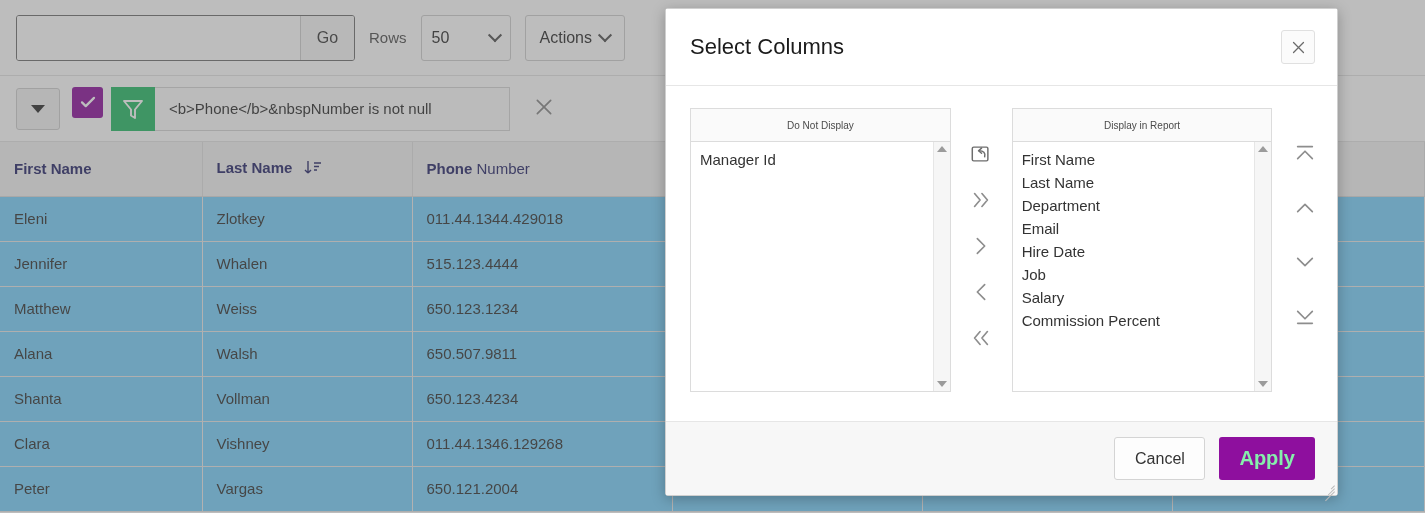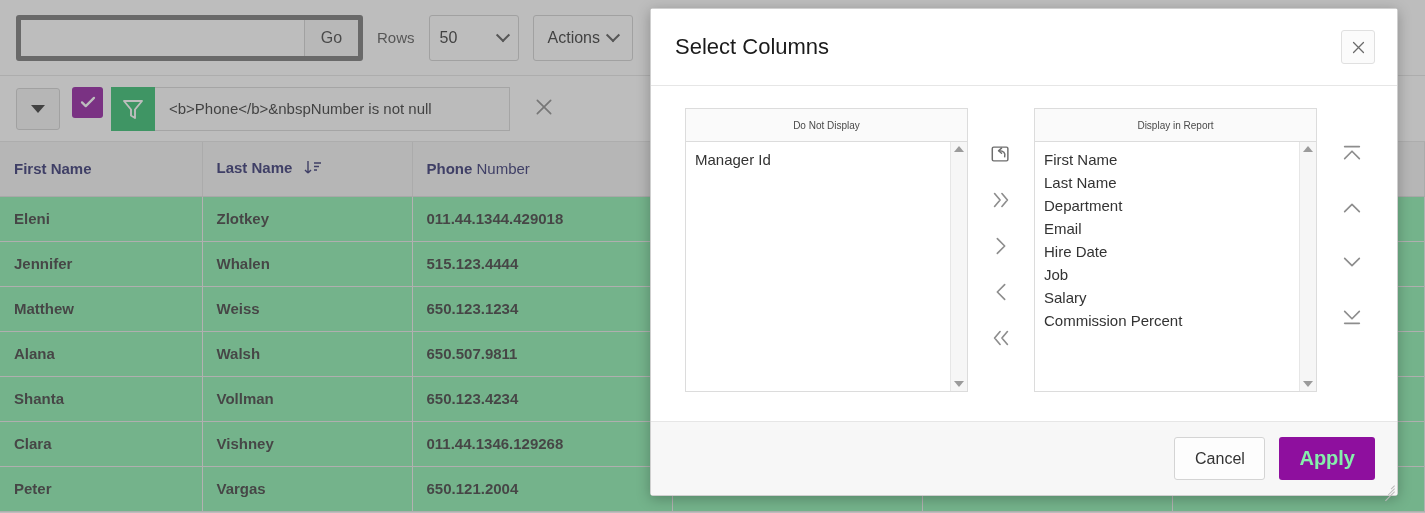--- a/index.html
+++ b/index.html
@@ -27,21 +27,21 @@
     display: flex;
     align-items: center;
     gap: 14px;
     padding: 0 16px;
     background: #ffffff;
     border-bottom: 1px solid #e4e4e4;
   }
   .search-group {
     display: flex;
     height: 46px;
-    border: 5px solid #737373;
+    border: 1px solid #737373;
     border-radius: 3px;
     overflow: hidden;
     background: #fff;
   }
   .search-input {
     width: 283px;
     height: 100%;
     border: 0;
     outline: 0;
     padding: 0 12px;
@@ -184,47 +184,46 @@
     font-weight: bold;
     background: #f3f3f3;
     border-bottom: 1px solid #dcdcdc;
     border-right: 1px solid #e2e2e2;
   }
   .ir-table td {
     height: 45px;
     padding: 0 14px;
     font-size: 15px;
     color: #3a3a3a;
-    background: #86efac;
+    background: #7dd3fc;
     border-bottom: 1px solid #e8e8e8;
     border-right: 1px solid #ededed;
     white-space: nowrap;
     overflow: hidden;
-    font-weight: bold;
   }
   .th-wrap { white-space: normal; line-height: 1.15; }
   .sort-icon { display: inline-block; margin-left: 6px; vertical-align: -3px; }
   .col-first { width: 202px; }
   .col-last  { width: 210px; }
   .col-phone { width: 260px; }
   .col-rest  { width: 250px; }
 
   
   #overlay {
     position: absolute;
     inset: 0;
     background: rgba(90,90,90,0.40);
     z-index: 50;
   }
 
   
   #dialog {
     position: absolute;
-    left: 650px; top: 8px;
-    width: 748px; height: 488px;
+    left: 665px; top: 8px;
+    width: 673px; height: 488px;
     background: #ffffff;
     border: 1px solid #cfcfcf;
     border-radius: 3px;
     box-shadow: 0 3px 14px rgba(0,0,0,0.26);
     z-index: 60;
     display: flex;
     flex-direction: column;
   }
   .dlg-header {
     height: 77px;

